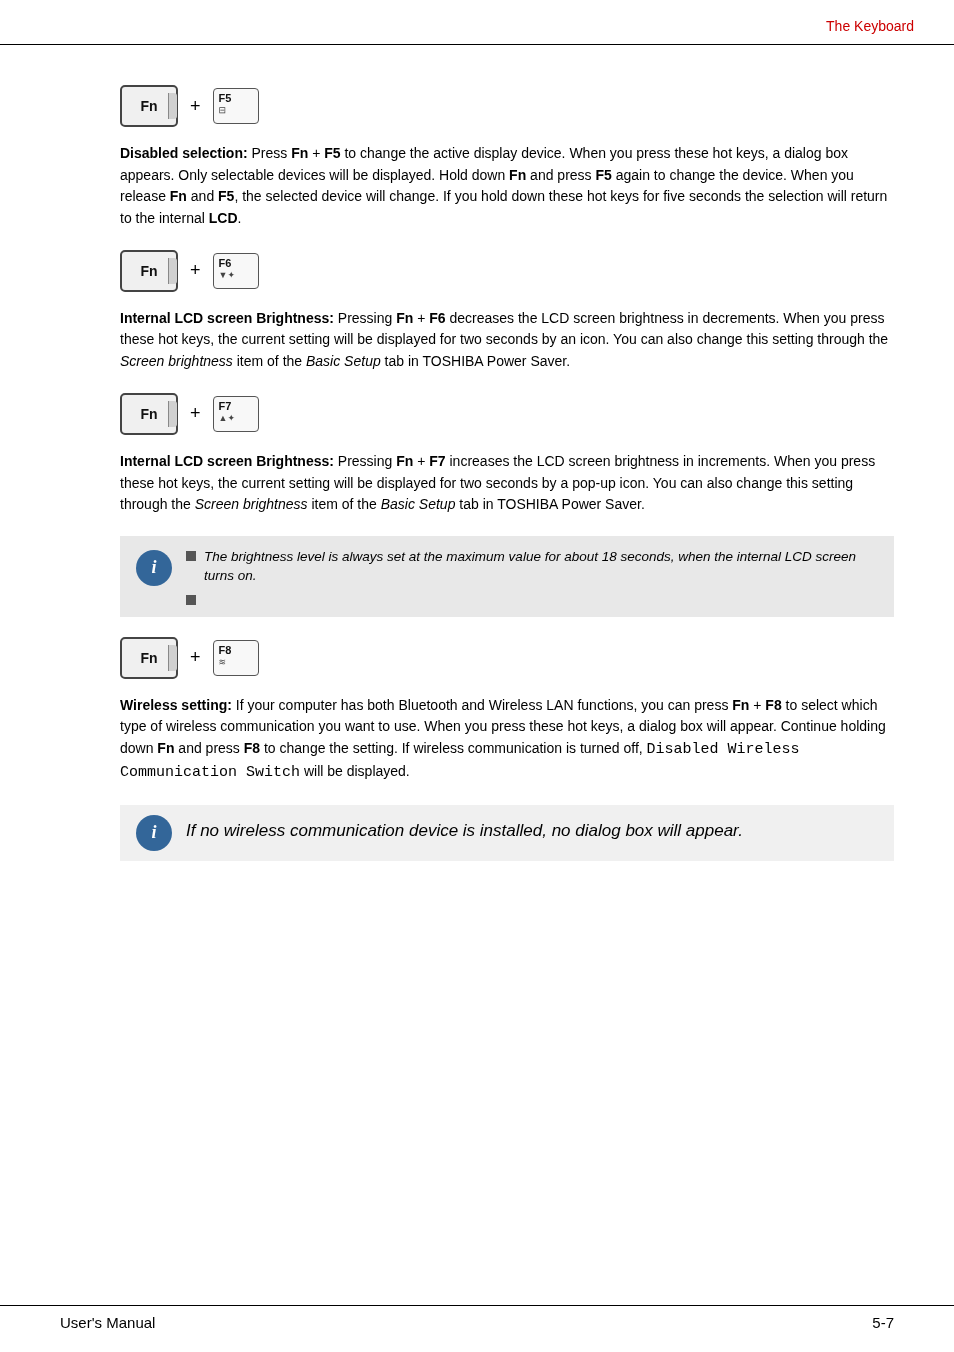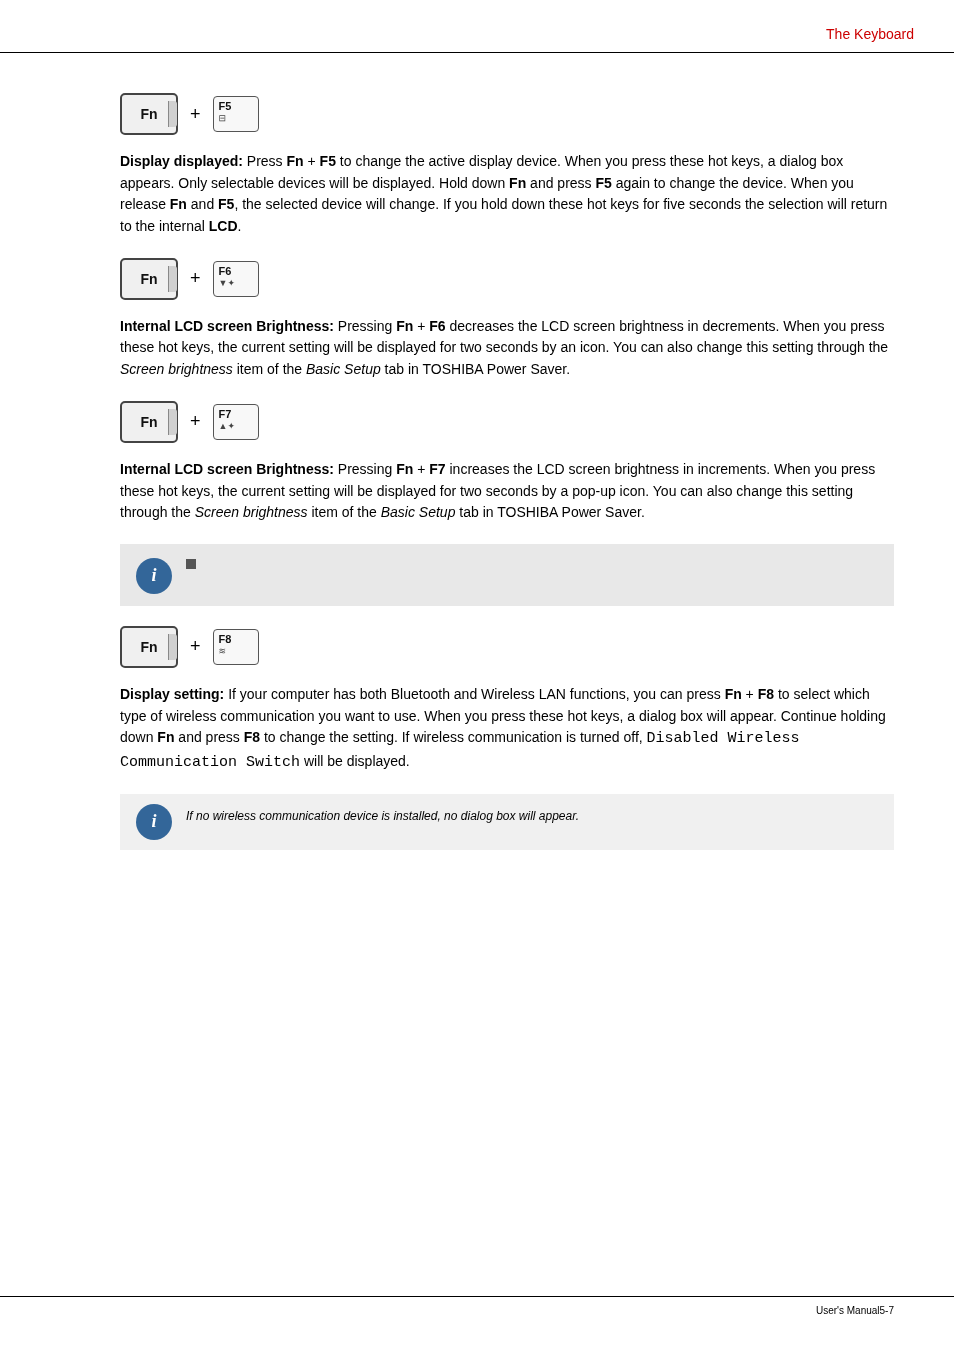--- a/index.html
+++ b/index.html
@@ -9,21 +9,21 @@
       background: #ffffff;
       font-family: Arial, Helvetica, sans-serif;
       font-size: 14px;
       color: #000000;
       position: relative;
     }
 
     .page-header {
       display: flex;
       justify-content: flex-end;
-      padding: 26px 40px 10px 40px;
+      padding: 18px 40px 10px 40px;
       border-bottom: 1px solid #000;
     }
 
     .header-title {
       font-size: 14px;
       color: #cc0000;
     }
 
     .page-content {
       padding: 20px 60px 40px 80px;
@@ -121,35 +121,35 @@
       padding: 10px 16px;
       margin-bottom: 0px;
     }
 
     .info-single .info-icon {
       margin-top: 0;
     }
 
     .info-single-text {
       font-style: italic;
-      font-size: 12px;
+      font-size: 17px;
       line-height: 1.4;
       padding-top: 4px;
     }
 
     
     .page-footer {
       position: absolute;
       bottom: 20px;
       left: 0;
       right: 0;
       display: flex;
-      justify-content: flex-end;
-      padding: 16px 60px;
-      font-size: 10px;
+      justify-content: space-between;
+      padding: 1px 60px;
+      font-size: 15px;
       color: #000;
       border-top: 1px solid #000;
       padding-top: 8px;
     }
 
     
     .fn-key-outer {
       display: inline-flex;
       align-items: center;
       justify-content: center;
@@ -222,21 +222,21 @@
       <span>Fn</span>
     </div>
     <span class="plus-sign">+</span>
     <div class="fkey-outer">
       <span class="fkey-num">F5</span>
       <span class="fkey-sym">⊟</span>
     </div>
   </div>
 
   <p class="section-text">
-    <b>Display displayed:</b>
+    <b>Disabled selection:</b>
     Press <b>Fn</b> + <b>F5</b> to change the active display device.
     When you press these hot keys, a dialog box appears. Only selectable
     devices will be displayed. Hold down <b>Fn</b> and press <b>F5</b> again to change the
     device. When you release <b>Fn</b> and <b>F5</b>, the selected device will change. If
     you hold down these hot keys for five seconds the selection will return to
     the internal <b>LCD</b>.
   </p>
 
   <div class="key-combo">
     <div class="fn-key-outer">
@@ -278,37 +278,41 @@
     Setup</i> tab in TOSHIBA Power Saver.
   </p>
 
   <div class="info-box">
     <div class="info-icon">
       <span>i</span>
     </div>
     <div class="info-content">
       <div class="info-item">
         <div class="info-bullet"></div>
+        <span><i>The brightness level is always set at the maximum value for about 18 seconds, when the internal LCD screen turns on.</i></span>
+      </div>
+      <div class="info-item">
+        <div class="info-bullet"></div>
       </div>
     </div>
   </div>
 
   <div class="key-combo">
     <div class="fn-key-outer">
       <span>Fn</span>
     </div>
     <span class="plus-sign">+</span>
     <div class="fkey-outer">
       <span class="fkey-num">F8</span>
       <span class="fkey-sym">≋</span>
     </div>
   </div>
 
   <p class="section-text">
-    <b>Display setting:</b>
+    <b>Wireless setting:</b>
     If your computer has both Bluetooth and Wireless LAN
     functions, you can press <b>Fn</b> + <b>F8</b> to select which type of wireless
     communication you want to use. When you press these hot keys, a dialog
     box will appear. Continue holding down <b>Fn</b> and press <b>F8</b> to change the
     setting. If wireless communication is turned off, <code>Disabled Wireless
     Communication Switch</code> will be displayed.
   </p>
 
   <div class="info-single">
     <div class="info-icon">

